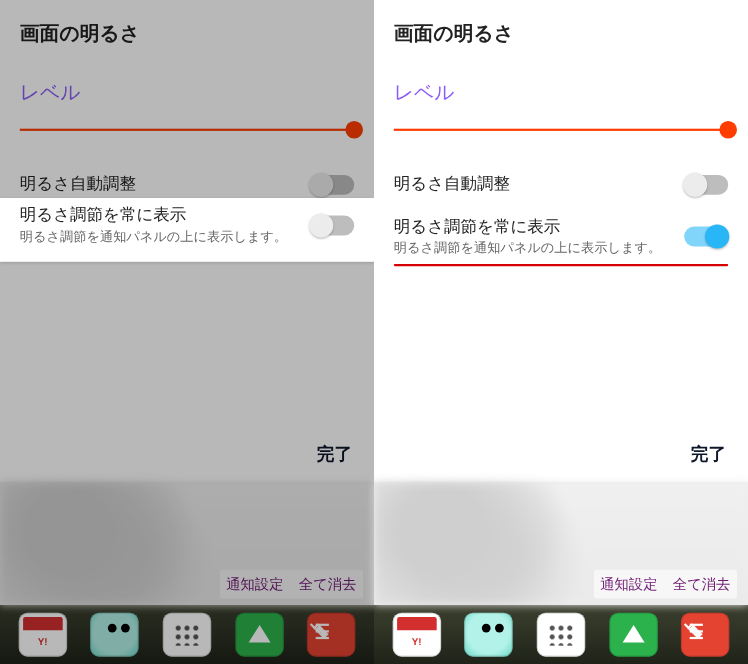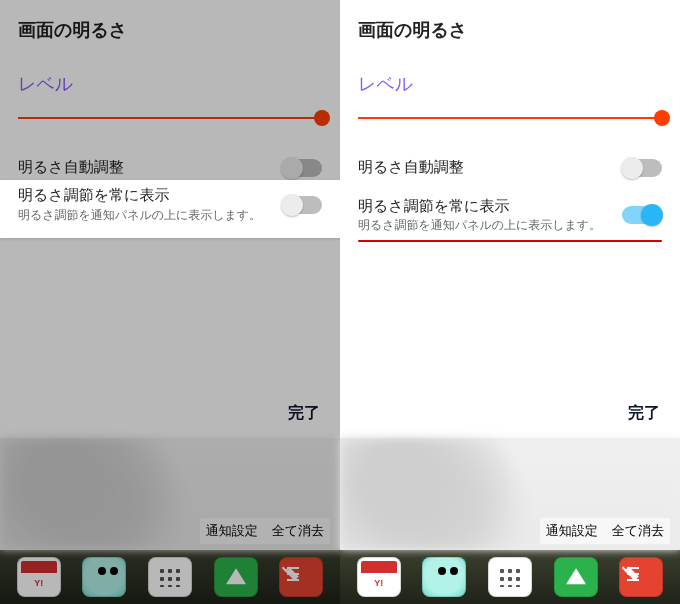--- a/index.html
+++ b/index.html
@@ -34,21 +34,21 @@
   .toggle.on .knob { right: -1px; background: #29b6f6; }
 
   .spacer { flex: 1; }
 
   .done { text-align: right; padding: 10px 20px 14px 0; }
   .done span { color: #0f172a; font-size: 16px; font-weight: 600; cursor: pointer; }
 
   
   .notif { height: 112px; background: #eee; position: relative; }
   .notif .blur { position: absolute; inset: 0; background: radial-gradient(circle at 18% 40%, #cfcfcf 0 14%, transparent 40%), radial-gradient(circle at 32% 62%, #d6d6d6 0 10%, transparent 35%), linear-gradient(#f0f0f0,#eaeaea); filter: blur(4px); }
-  .notif .actions { position: absolute; right: 10px; bottom: 6px; display: flex; gap: 14px; font-size: 13px; color: #000000; background: rgba(255,255,255,.6); padding: 4px 6px; border-radius: 2px; }
+  .notif .actions { position: absolute; right: 10px; bottom: 6px; display: flex; gap: 14px; font-size: 13px; color: #701a75; background: rgba(255,255,255,.6); padding: 4px 6px; border-radius: 2px; }
   .notif .actions span { cursor: pointer; }
 
   
   .dock { height: 54px; background: linear-gradient(180deg, #3a3f2d, #2b2f22 60%, #1e2218); display: flex; align-items: center; justify-content: space-around; padding: 0 6px; }
   .appicon { width: 44px; height: 40px; border-radius: 8px; display: flex; align-items: center; justify-content: center; box-shadow: inset 0 0 0 1px rgba(0,0,0,.15); }
   .appicon.yahoo { background: #fff; color: #d32f2f; font-size: 10px; font-weight: 700; position: relative; }
   .appicon.yahoo::before { content:""; position:absolute; top:4px; left:4px; right:4px; height:12px; background:#d32f2f; border-radius:2px 2px 0 0;}
   .appicon.yahoo span { position: relative; top: 6px; font-size: 9px; }
   .appicon.bird { background: radial-gradient(circle at 50% 45%, #b2f2e8 0 60%, #67d7c6 100%); position: relative; }
   .appicon.bird::after { content:""; position:absolute; width:8px; height:8px; background:#000; border-radius:50%; top:10px; left:16px; box-shadow: 12px 0 0 #000;}

